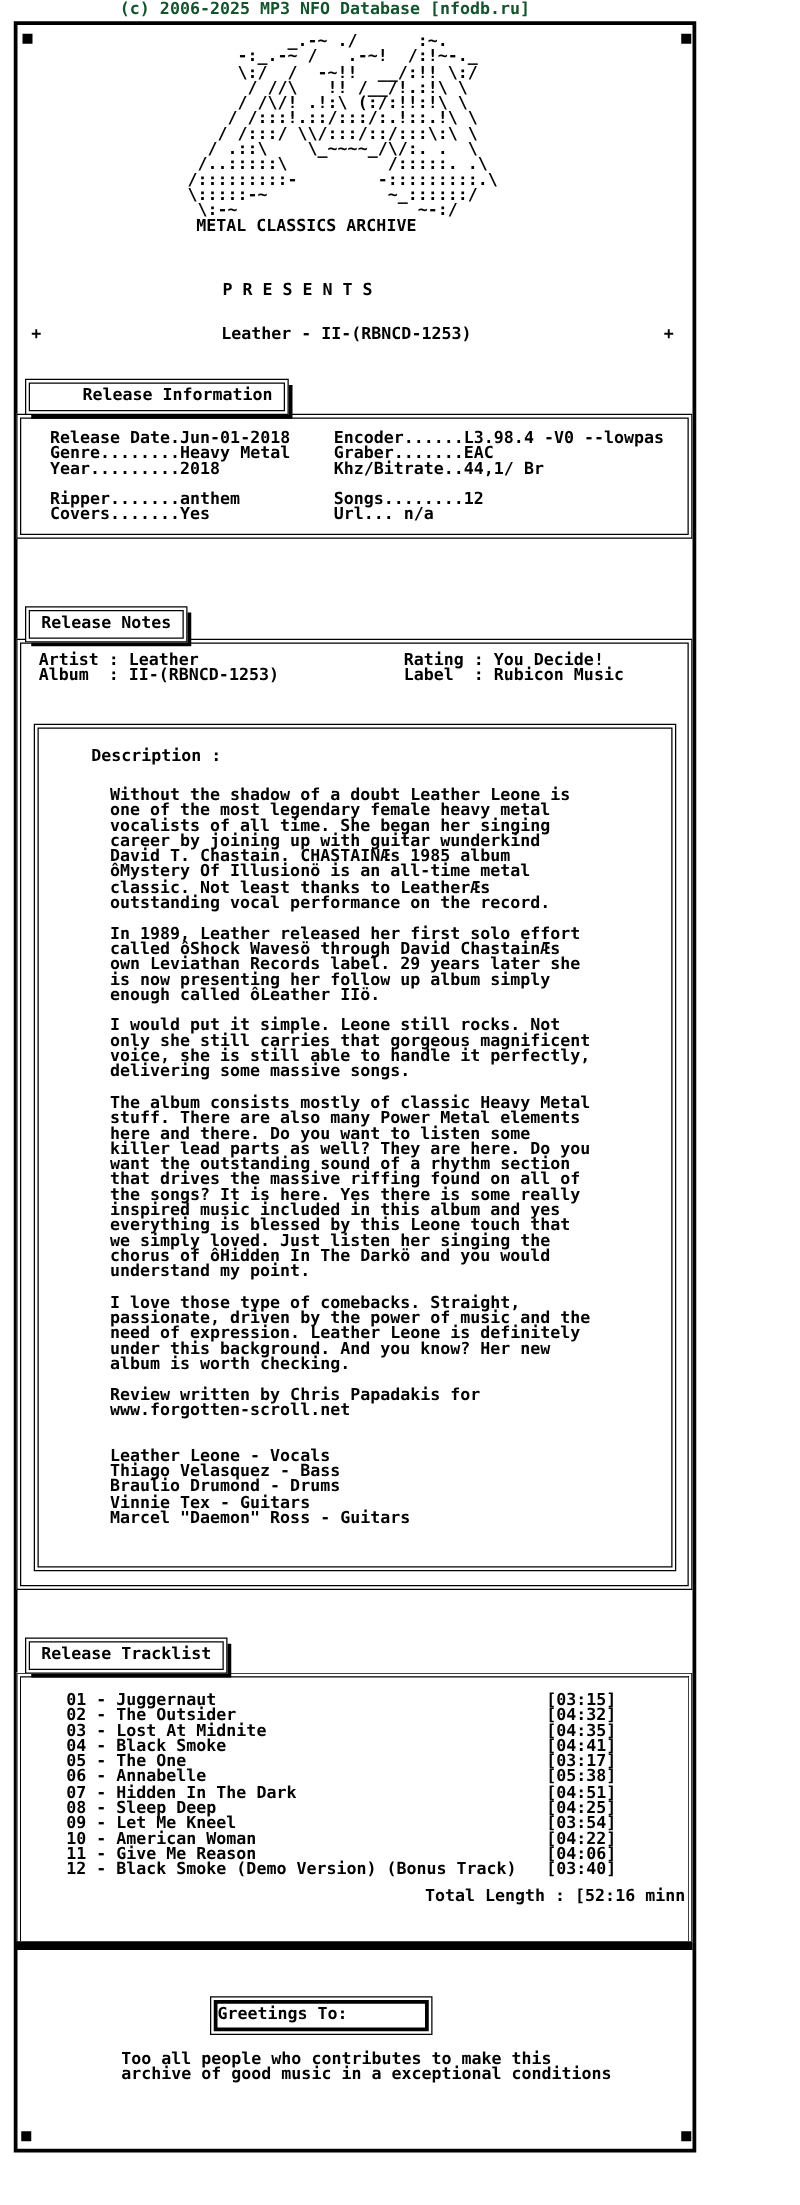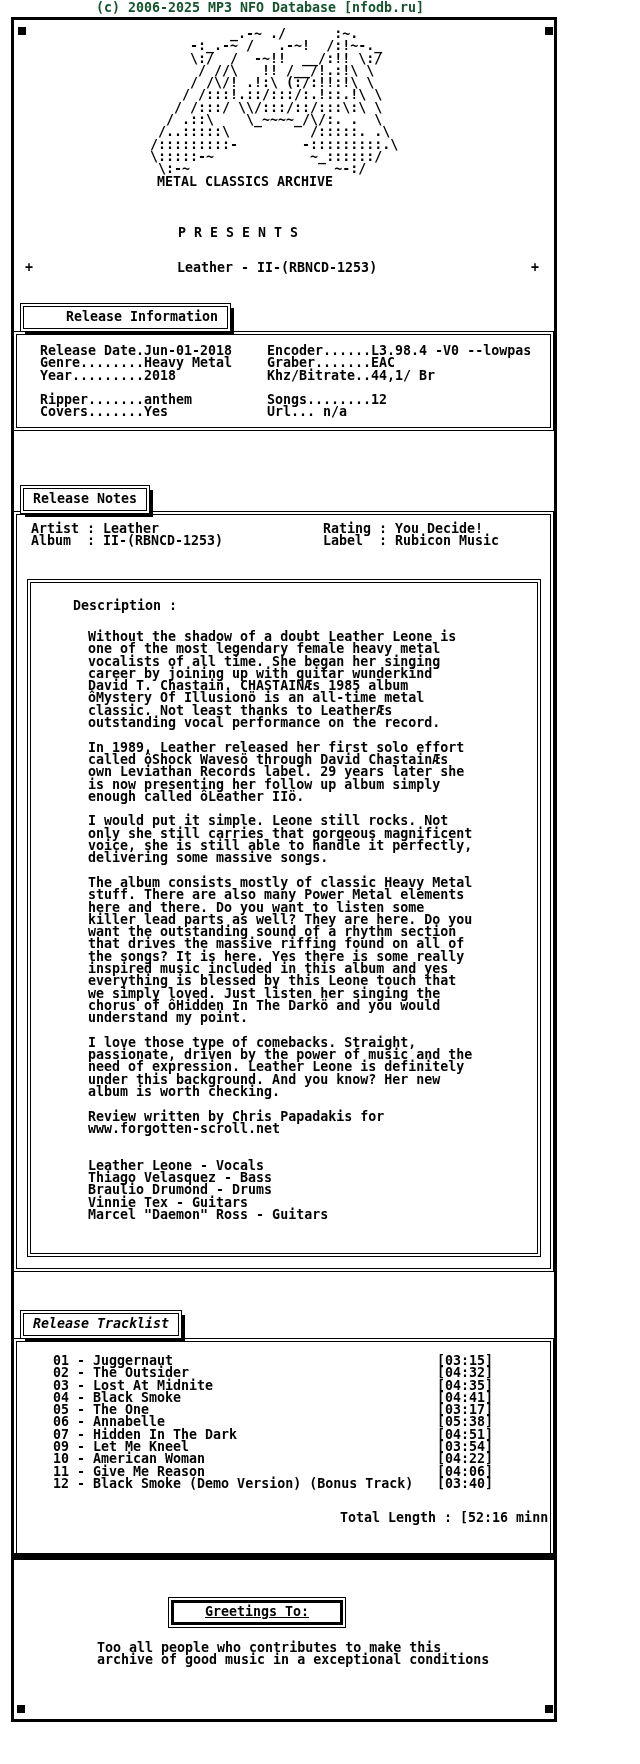--- a/index.html
+++ b/index.html
@@ -29,21 +29,21 @@
   .plus-right { left:531px; top:262px; }
   .release-title { left:177px; top:262px; }
 
   .tab {
     position:absolute; white-space:pre; background:#fff; z-index:2;
     border:4px double #000; padding:3px 9px 4px 9px; line-height:14px;
     box-shadow:4px 4px 0 -1px #000;
   }
   .tab-info      { left:20px; top:303px;padding-left:42px; }
   .tab-notes     { left:20px; top:485px; }
-  .tab-tracklist { left:20px; top:1310px;font-style:italic; }
+  .tab-tracklist { left:20px; top:1310px; }
 
   .box-double { position:absolute; border:4px double #000; background:#fff; }
   .info-box      { left:13px; top:331px;  width:541px; height:100px; }
   .notes-box     { left:13px; top:511px;  width:541px; height:761px; }
   .tracklist-box { left:13px; top:1338px; width:541px; height:215px; border-bottom:none; }
   .inner-box     { left:27px; top:579px;  width:514px; height:678px; }
 
   .info-left  { left:40px;  top:345px; }
   .info-right { left:267px; top:345px; }
 
@@ -54,22 +54,22 @@
   .description  { left:88px; top:631px; }
 
   .tracks { position:absolute; left:53px; top:1355px; width:440px; }
   .track-row { display:flex; justify-content:space-between; height:12.3px; white-space:pre; }
   .total-length { left:316px; top:1512px;margin-left:24px; }
 
   .divider-bar { position:absolute; left:13px; top:1553px; width:541px; height:7px; background:#000; }
 
   .greetings-outer { position:absolute; left:168px; top:1597px; width:178px; height:31px;
                      border:1px solid #000; padding:2px; background:#fff; }
-  .greetings-inner { width:100%; height:100%; border:3px solid #000; text-align:center;
-                     line-height:18px; white-space:pre;text-decoration:underline; }
+  .greetings-inner { width:100%; height:100%; border:3px solid #000; 
+                     line-height:18px; white-space:pre; }
   .footer-message { left:97px; top:1642px; }
 </style>
 </head>
 <body>
 
 <div class="canvas">
 
   <div class="abs copyright">(c) 2006-2025 MP3 NFO Database [nfodb.ru]</div>
 
   <div class="abs outer-box"></div>
@@ -179,20 +179,21 @@
       <div class="track-row"><span>03 - Lost At Midnite</span><span>[04:35]</span></div>
 
       <div class="track-row"><span>04 - Black Smoke</span><span>[04:41]</span></div>
 
       <div class="track-row"><span>05 - The One</span><span>[03:17]</span></div>
 
       <div class="track-row"><span>06 - Annabelle</span><span>[05:38]</span></div>
 
       <div class="track-row"><span>07 - Hidden In The Dark</span><span>[04:51]</span></div>
 
+      <div class="track-row"><span>08 - Sleep Deep</span><span>[04:25]</span></div>
 
       <div class="track-row"><span>09 - Let Me Kneel</span><span>[03:54]</span></div>
 
       <div class="track-row"><span>10 - American Woman</span><span>[04:22]</span></div>
 
       <div class="track-row"><span>11 - Give Me Reason</span><span>[04:06]</span></div>
 
       <div class="track-row"><span>12 - Black Smoke (Demo Version) (Bonus Track)</span><span>[03:40]</span></div>
     </div>
   <div class="abs total-length">Total Length : [52:16 minn</div>

